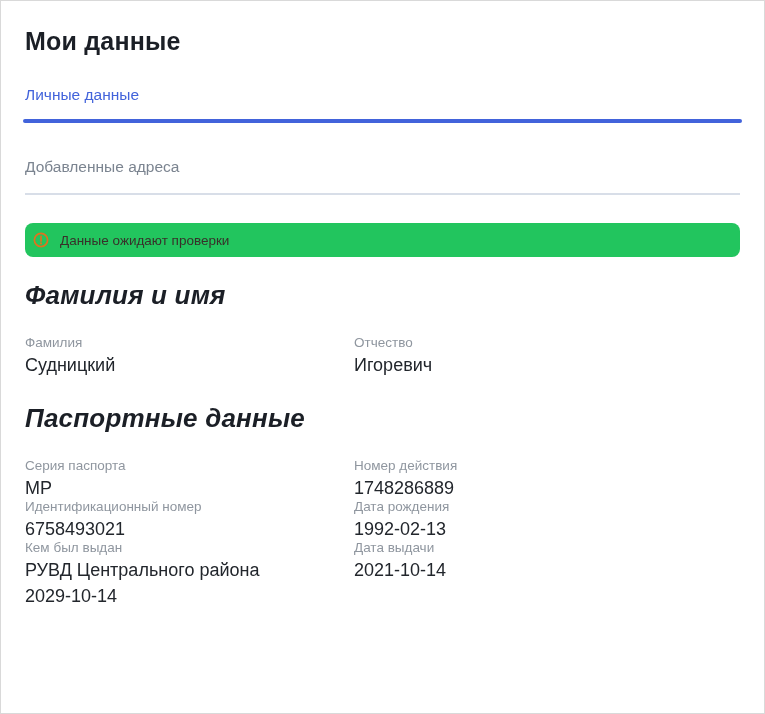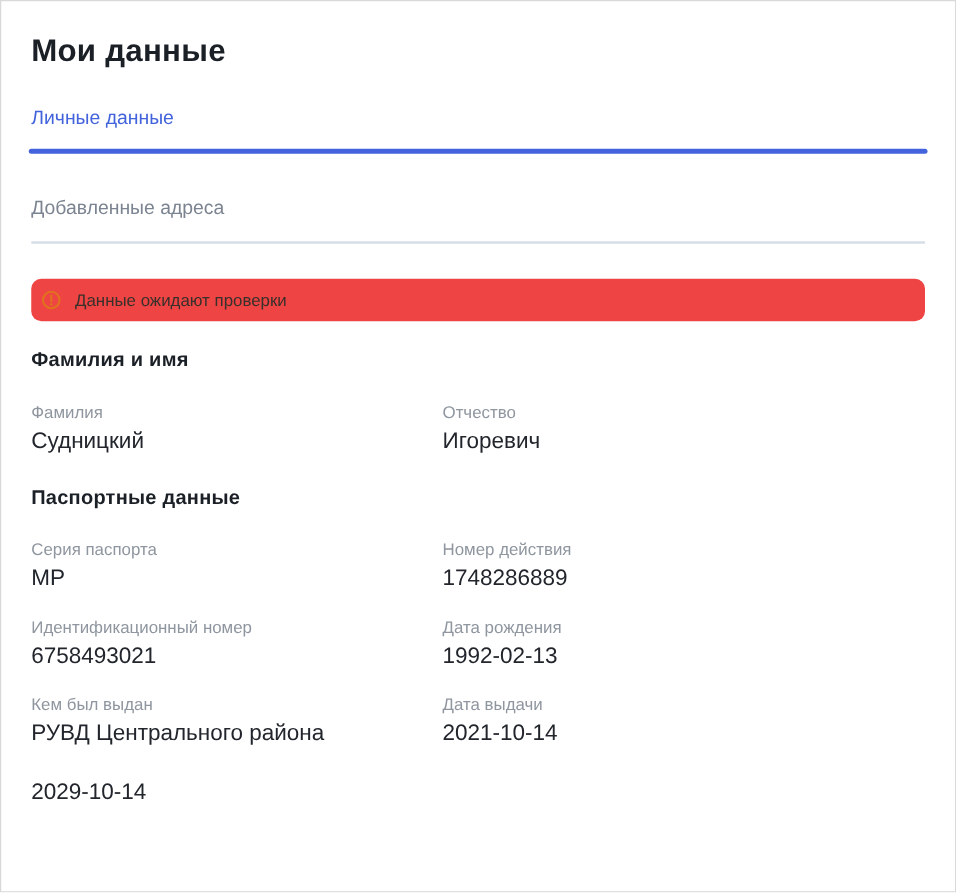--- a/index.html
+++ b/index.html
@@ -52,41 +52,41 @@
     background: #4263db;
   }
   
   .banner {
     display: flex;
     align-items: center;
     gap: 11px;
     margin-top: 28px;
     height: 34px;
     padding: 0 16px 0 8px;
-    background: #ef4444;
+    background: #22c55e;
     border-radius: 8px;
   }
   .banner-icon { display: flex; flex: 0 0 auto; }
   .banner-text {
     font-size: 13.5px;
     color: #38302a;
   }
   
   .section-title {
-    font-size: 16px;
+    font-size: 26px;
     font-weight: 700;
     color: #1b1f26;
     letter-spacing: 0.2px;
+    font-style: italic;
   }
   .section-title.first { margin-top: 23px; }
   .section-title.next  { margin-top: 27px; }
   .fields {
     display: grid;
     grid-template-columns: 329px 1fr;
-    row-gap: 21px;
     margin-top: 24px;
   }
   .field-label {
     font-size: 13.5px;
     color: #8f969f;
   }
   .field-value {
     margin-top: 5px;
     font-size: 18px;
     color: #22262c;

